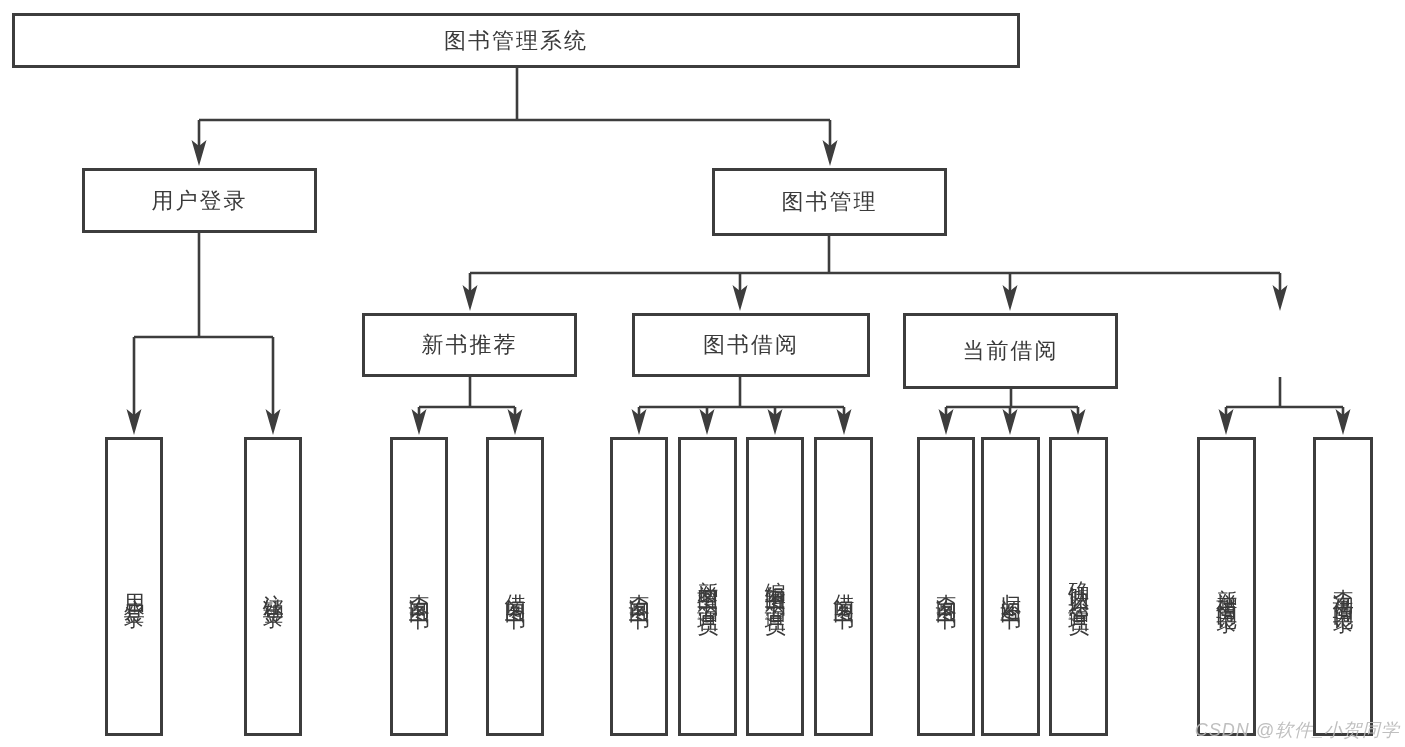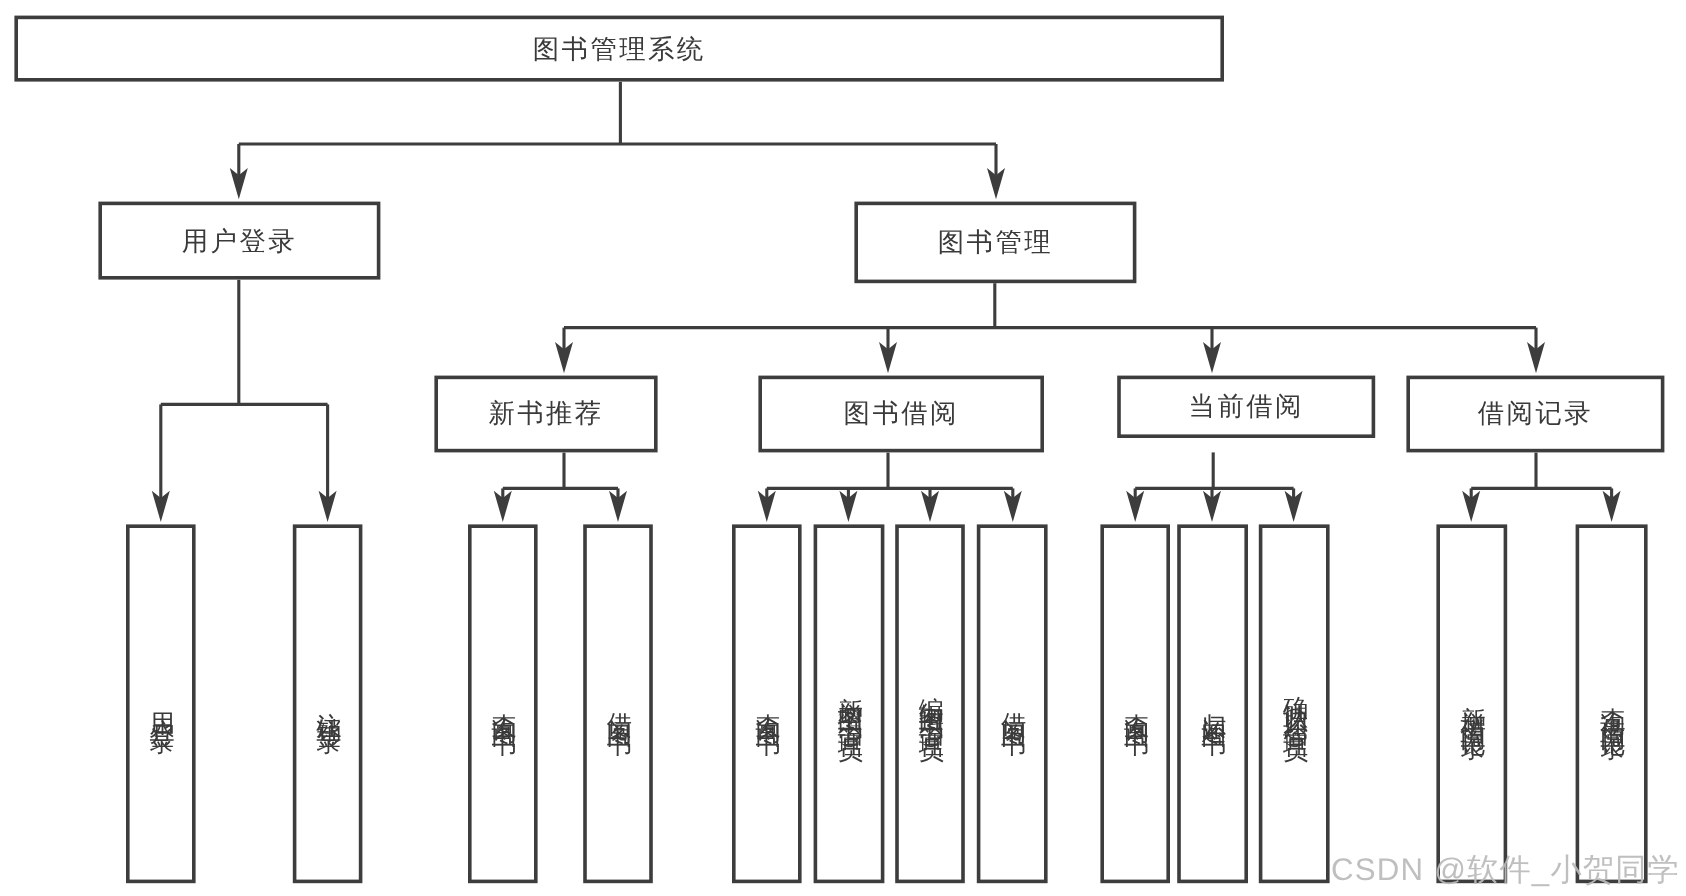--- a/index.html
+++ b/index.html
@@ -42,25 +42,26 @@
     writing-mode: vertical-rl;
     text-orientation: mixed;
     font-size: 21px;
     letter-spacing: 5px;
     line-height: 1.25;
   }
   #watermark {
     position: absolute;
     right: 5px;
     bottom: 5px;
-    font-size: 26px;
+    font-size: 18px;
     color: rgba(186, 186, 186, 0.92);
     letter-spacing: 1px;
     white-space: nowrap;
     z-index: 5;
+    font-style: italic;
   }
 </style>
 </head>
 <body>
 
 <div id="stage">
 
   <svg id="wires" viewBox="0 0 1405 747" xmlns="http://www.w3.org/2000/svg">
     <g stroke="#3d3d3d" stroke-width="2.6" fill="none">
 
@@ -125,24 +126,23 @@
       <path d="M1226 435 L1218.5 409 L1226 415 L1233.5 409 Z"></path>
       <path d="M1343 435 L1335.5 409 L1343 415 L1350.5 409 Z"></path>
     </g>
   </svg>
 
   <div class="box hbox" style="left:12px; top:13px; width:1008px; height:55px;">图书管理系统</div>
 
   <div class="box hbox" style="left:82px; top:168px; width:235px; height:65px;">用户登录</div>
   <div class="box hbox" style="left:712px; top:168px; width:235px; height:68px;">图书管理</div>
 
-  <div class="box hbox" style="left:362px; top:313px; width:186px; height:64px;">新书推荐</div>
+  <div class="box hbox" style="left:362px; top:313px; width:215px; height:64px;">新书推荐</div>
   <div class="box hbox" style="left:632px; top:313px; width:238px; height:64px;">图书借阅</div>
-  <div class="box hbox" style="left:903px; top:313px; width:215px; height:52px;margin-left:28px;">当前借阅</div>
-  <div class="box hbox" style="left:1172px; top:313px; width:215px; height:64px;">借阅记录</div>
+  <div class="box hbox" style="left:903px; top:313px; width:215px; height:76px;">当前借阅</div>
 
   <div class="box vbox" style="left:105px; top:437px; width:58px; height:299px;">用户登录</div>
   <div class="box vbox" style="left:244px; top:437px; width:58px; height:299px;">注销登录</div>
 
   <div class="box vbox" style="left:390px; top:437px; width:58px; height:299px;">查询图书</div>
   <div class="box vbox" style="left:486px; top:437px; width:58px; height:299px;">借阅图书</div>
 
   <div class="box vbox" style="left:610px; top:437px; width:58px; height:299px;">查询图书</div>
   <div class="box vbox" style="left:678px; top:437px; width:59px; height:299px;">新增图书（管理员）</div>
   <div class="box vbox" style="left:746px; top:437px; width:58px; height:299px;">编辑图书（管理员）</div>

